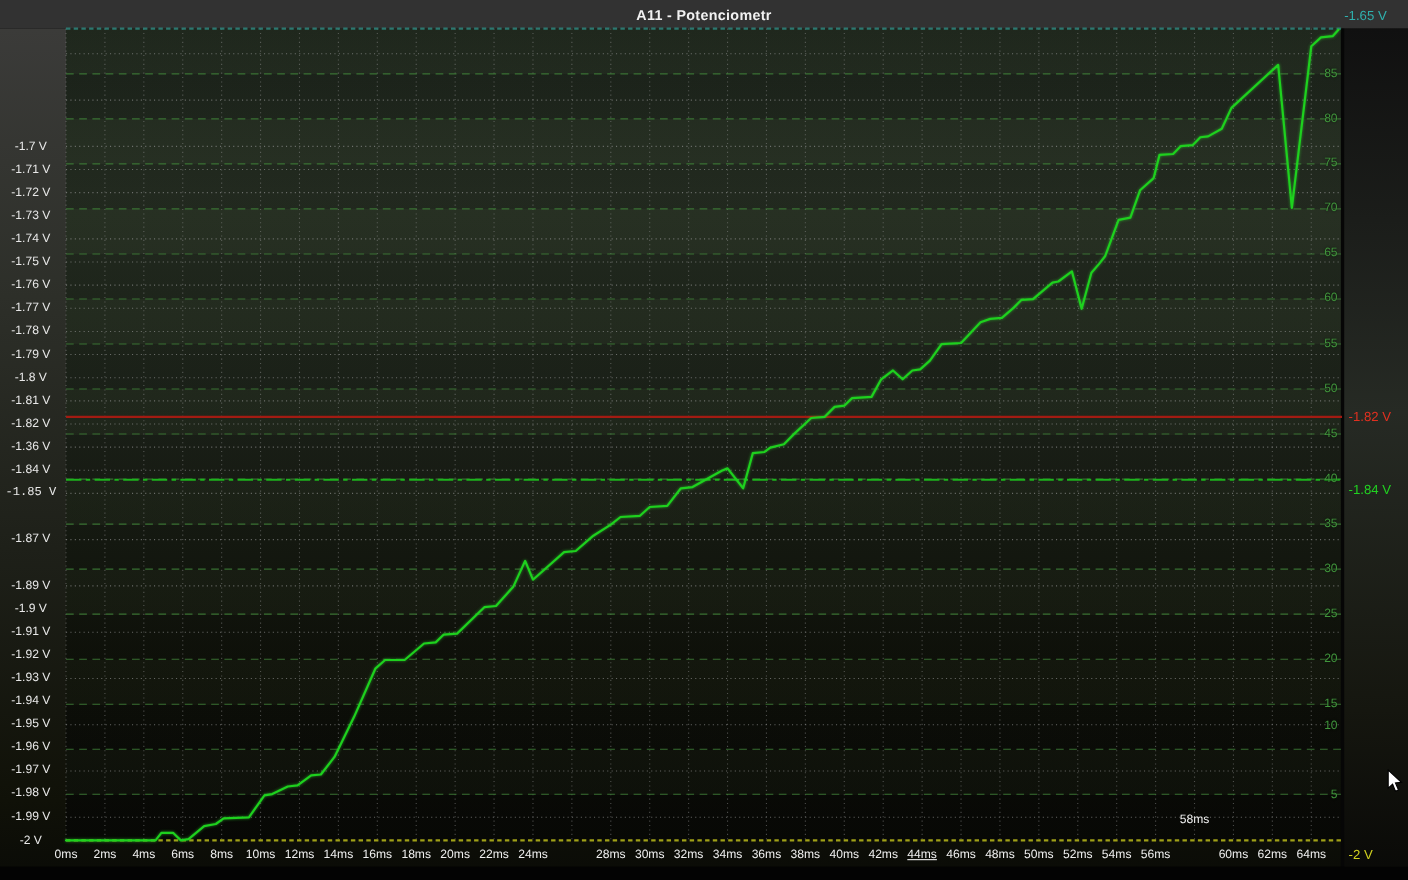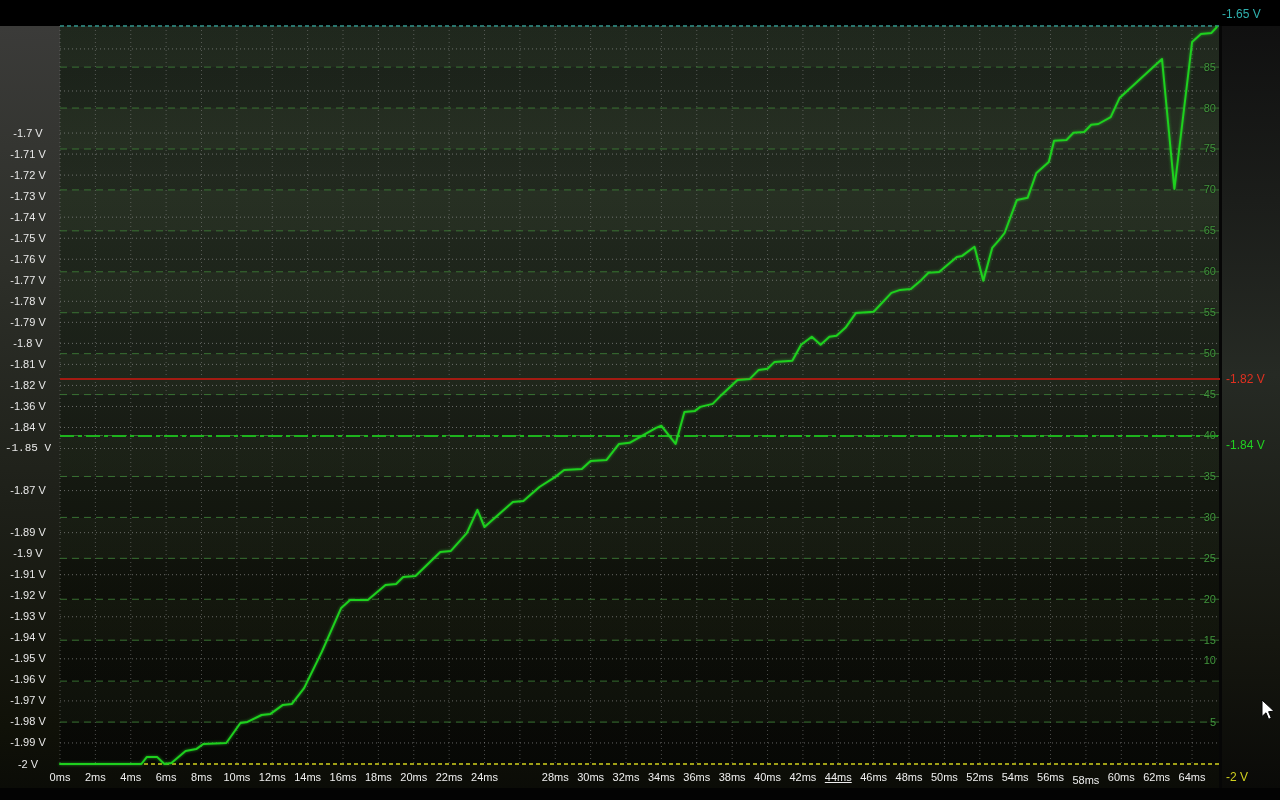--- a/index.html
+++ b/index.html
@@ -26,20 +26,23 @@
   #lbl-top-right{position:absolute;left:1222px;top:7px;color:#2fb1ae;font-size:12px;}
   #lbl-bottom-right{position:absolute;left:1226px;top:770px;color:#cfcf1f;font-size:12px;}
   #lbl-cursor-red{position:absolute;left:1226px;top:368px;color:#e03020;font-size:12px;}
   #lbl-cursor-green{position:absolute;left:1226px;top:432px;color:#21d021;font-size:12px;}
   #mousecursor{position:absolute;left:1261px;top:699px;}
 </style>
 </head>
 <body>
 
 <div id="app">
+  <div id="titlebar">
+    <span class="t">A11 - Potenciometr</span>
+  </div>
 
   <div id="margins"></div>
   <div id="rightmargin"></div>
   <div id="plotbg"></div>
   <div id="edgeline"></div>
   <div id="bottomstrip"></div>
 
   <svg id="plot" xmlns="http://www.w3.org/2000/svg">
       <line x1="60" y1="26" x2="60" y2="764" stroke="#8f8f8f" stroke-width="1" stroke-dasharray="1,3" opacity="0.5"></line>
       <line x1="95.37663921927417" y1="26" x2="95.37663921927417" y2="764" stroke="#8f8f8f" stroke-width="1" stroke-dasharray="1,3" opacity="0.5"></line>
@@ -174,21 +177,21 @@
       <div class="axlbl botlbl" style="left: 710.156px; top: 771px;">38ms</div>
       <div class="axlbl botlbl" style="left: 745.533px; top: 771px;">40ms</div>
       <div class="axlbl botlbl" style="left: 780.909px; top: 771px;">42ms</div>
       <div class="axlbl botlbl" style="left: 816.286px; top: 771px; text-decoration: underline;">44ms</div>
       <div class="axlbl botlbl" style="left: 851.663px; top: 771px;">46ms</div>
       <div class="axlbl botlbl" style="left: 887.039px; top: 771px;">48ms</div>
       <div class="axlbl botlbl" style="left: 922.416px; top: 771px;">50ms</div>
       <div class="axlbl botlbl" style="left: 957.793px; top: 771px;">52ms</div>
       <div class="axlbl botlbl" style="left: 993.169px; top: 771px;">54ms</div>
       <div class="axlbl botlbl" style="left: 1028.55px; top: 771px;">56ms</div>
-      <div class="axlbl botlbl" style="left: 1063.92px; top: 774px;">58ms</div>
+      <div class="axlbl botlbl" style="left: 1063.92px; top: 739px;">58ms</div>
       <div class="axlbl botlbl" style="left: 1099.3px; top: 771px;">60ms</div>
       <div class="axlbl botlbl" style="left: 1134.68px; top: 771px;">62ms</div>
       <div class="axlbl botlbl" style="left: 1170.05px; top: 771px;">64ms</div>
       <div class="axlbl rightlbl" style="top: 60.6157px;">85</div>
       <div class="axlbl rightlbl" style="top: 101.55px;">80</div>
       <div class="axlbl rightlbl" style="top: 142.484px;">75</div>
       <div class="axlbl rightlbl" style="top: 183.419px;">70</div>
       <div class="axlbl rightlbl" style="top: 224.353px;">65</div>
       <div class="axlbl rightlbl" style="top: 265.288px;">60</div>
       <div class="axlbl rightlbl" style="top: 306.222px;">55</div>

